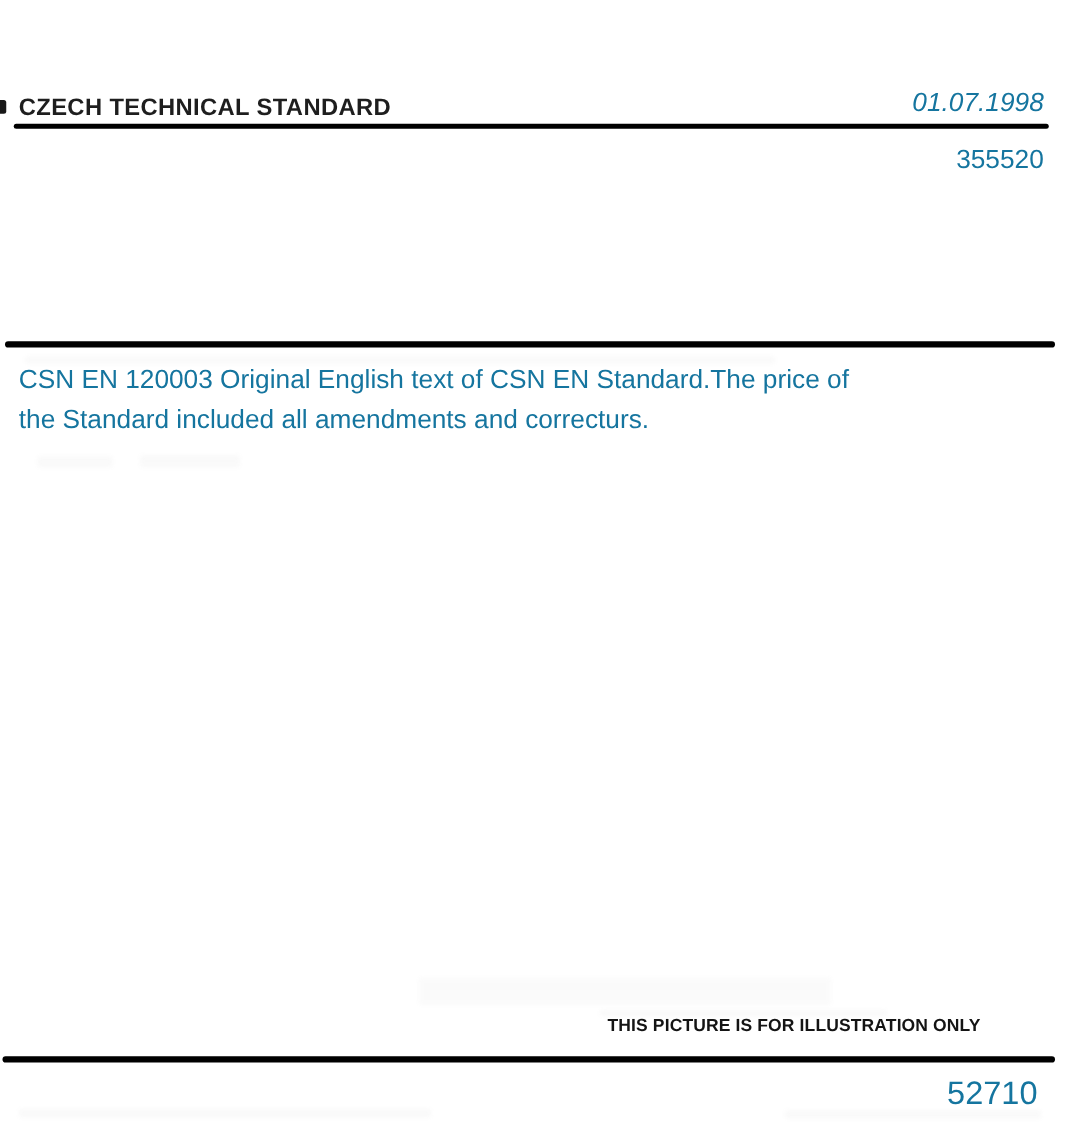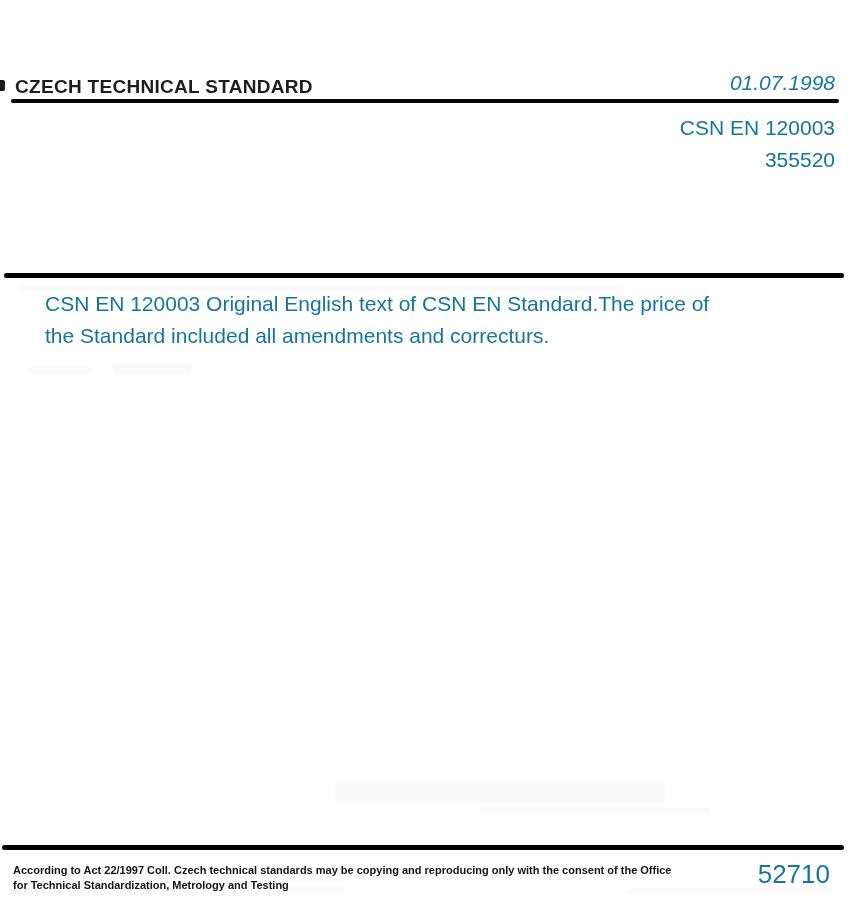--- a/index.html
+++ b/index.html
@@ -67,21 +67,20 @@
     color: var(--accent, #15759f);
     white-space: nowrap;
   }
   .description {
     position: absolute;
     left: 15px; top: 288px;
     width: 692px;
     font-size: 21px;
     line-height: 32px;
     color: var(--accent, #15759f);
-    margin-left: 30px;
   }
   .illustration-note {
     position: absolute;
     left: 486px; top: 812px;
     font-size: 14px;
     font-weight: bold;
     letter-spacing: 0.1px;
     color: #141414;
     white-space: nowrap;
   }
@@ -125,41 +124,37 @@
   <div class="edge-mark"></div>
 
   <div class="header-title">CZECH TECHNICAL STANDARD</div>
 
   <div class="header-date">01.07.1998</div>
 
   <div class="rule rule-top"></div>
 
 
   <div class="std-codes">
-    <div>CSN EN 120003</div>
     <div>355520</div>
   </div>
 
   <div class="rule rule-middle"></div>
 
   <div class="ghost ghost-1"></div>
   <div class="ghost ghost-2"></div>
   <div class="ghost ghost-3"></div>
 
   <div class="description">CSN EN 120003 Original English text of CSN EN Standard.The price of the Standard included all amendments and correcturs.</div>
 
   <div class="ghost ghost-4"></div>
   <div class="ghost ghost-5"></div>
 
+  <div class="illustration-note">THIS PICTURE IS FOR ILLUSTRATION ONLY</div>
 
   <div class="rule rule-bottom"></div>
 
-  <div class="footer-legal">
-    <span>According to Act 22/1997 Coll. Czech technical standards may be copying and reproducing only with the consent of the Office</span>
-    <span>for Technical Standardization, Metrology and Testing</span>
-  </div>
 
   <div class="ghost ghost-6"></div>
   <div class="ghost ghost-7"></div>
 
   <div class="order-number">52710</div>
 
 </div>
 
 </body></html>

